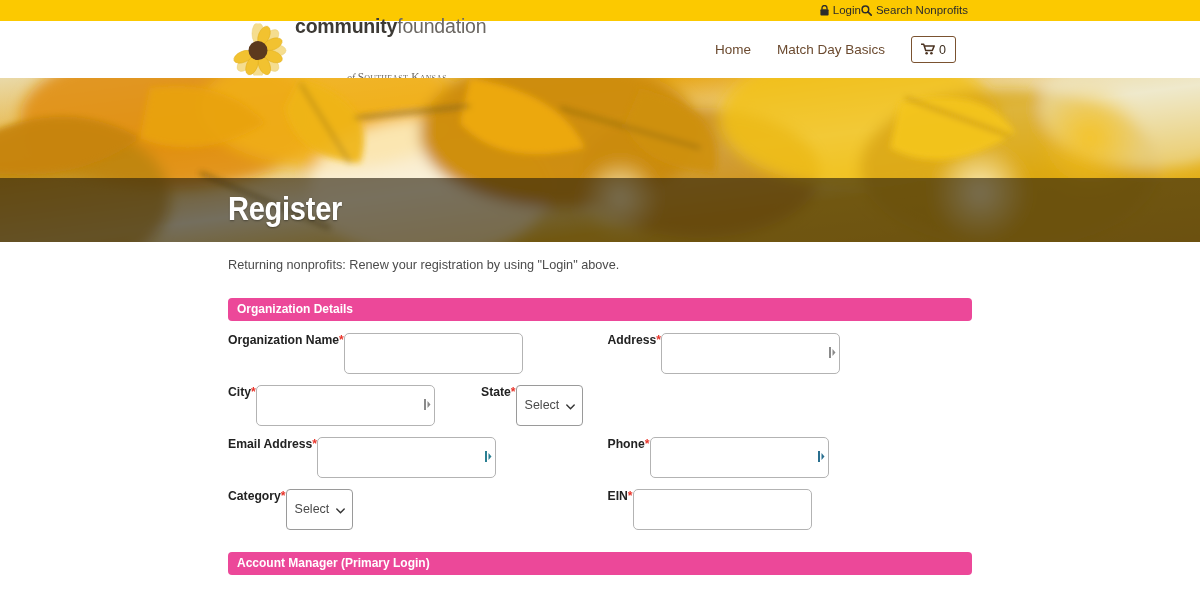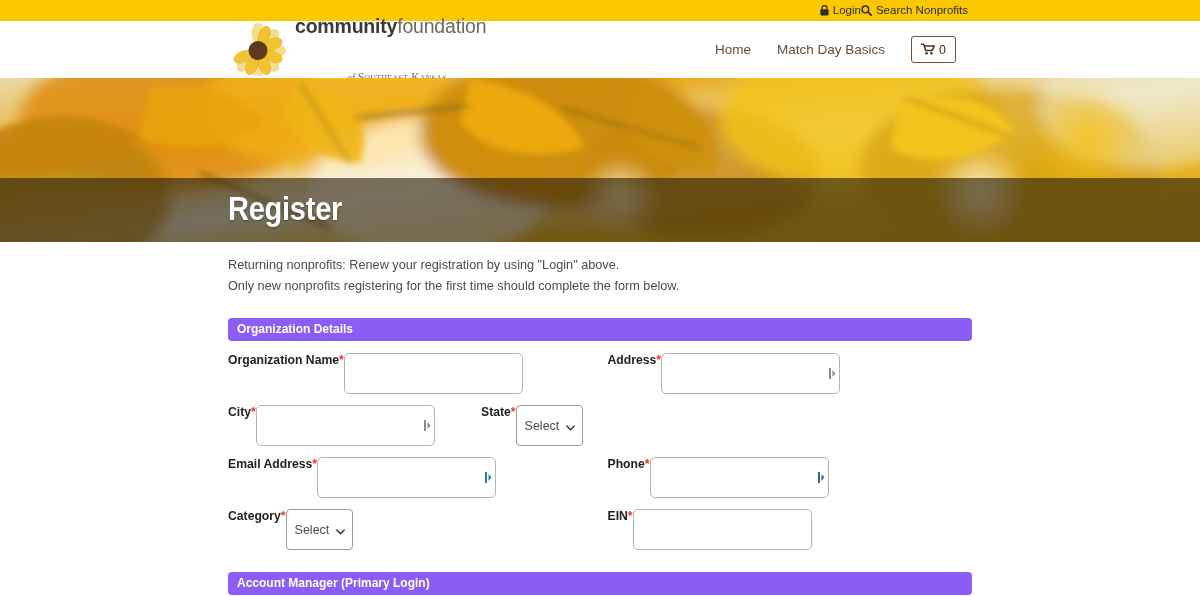--- a/index.html
+++ b/index.html
@@ -123,21 +123,21 @@
   .content { padding: 0 228px; }
   .intro {
     margin-top: 13px;
     font-size: 12.7px;
     color: #4b4b4b;
     line-height: 1.62;
   }
 
   .section-head {
     margin-top: 22px;
-    background: #8b5cf6;
+    background: #ec4899;
     color: #ffffff;
     font-size: 12px;
     font-weight: 700;
     border-radius: 4px;
     padding: 5px 9px 6px;
     height: 23px;
     line-height: 12px;
   }
 
   .form { padding-top: 1px; }
@@ -327,21 +327,20 @@
     </g>
   </svg>
   <div class="hero-band"></div>
   <div class="hero-title">Register</div>
 </div>
 
 <div class="content">
 
   <div class="intro">
     <div>Returning nonprofits: Renew your registration by using "Login" above.</div>
-    <div>Only new nonprofits registering for the first time should complete the form below.</div>
   </div>
 
   <div class="section-head">Organization Details</div>
 
   <div class="form">
 
     <div class="row">
       <div class="field" style="width:365px">
         <div class="label"><span>Organization Name</span><span class="req">*</span></div>
         <div class="ctl">

